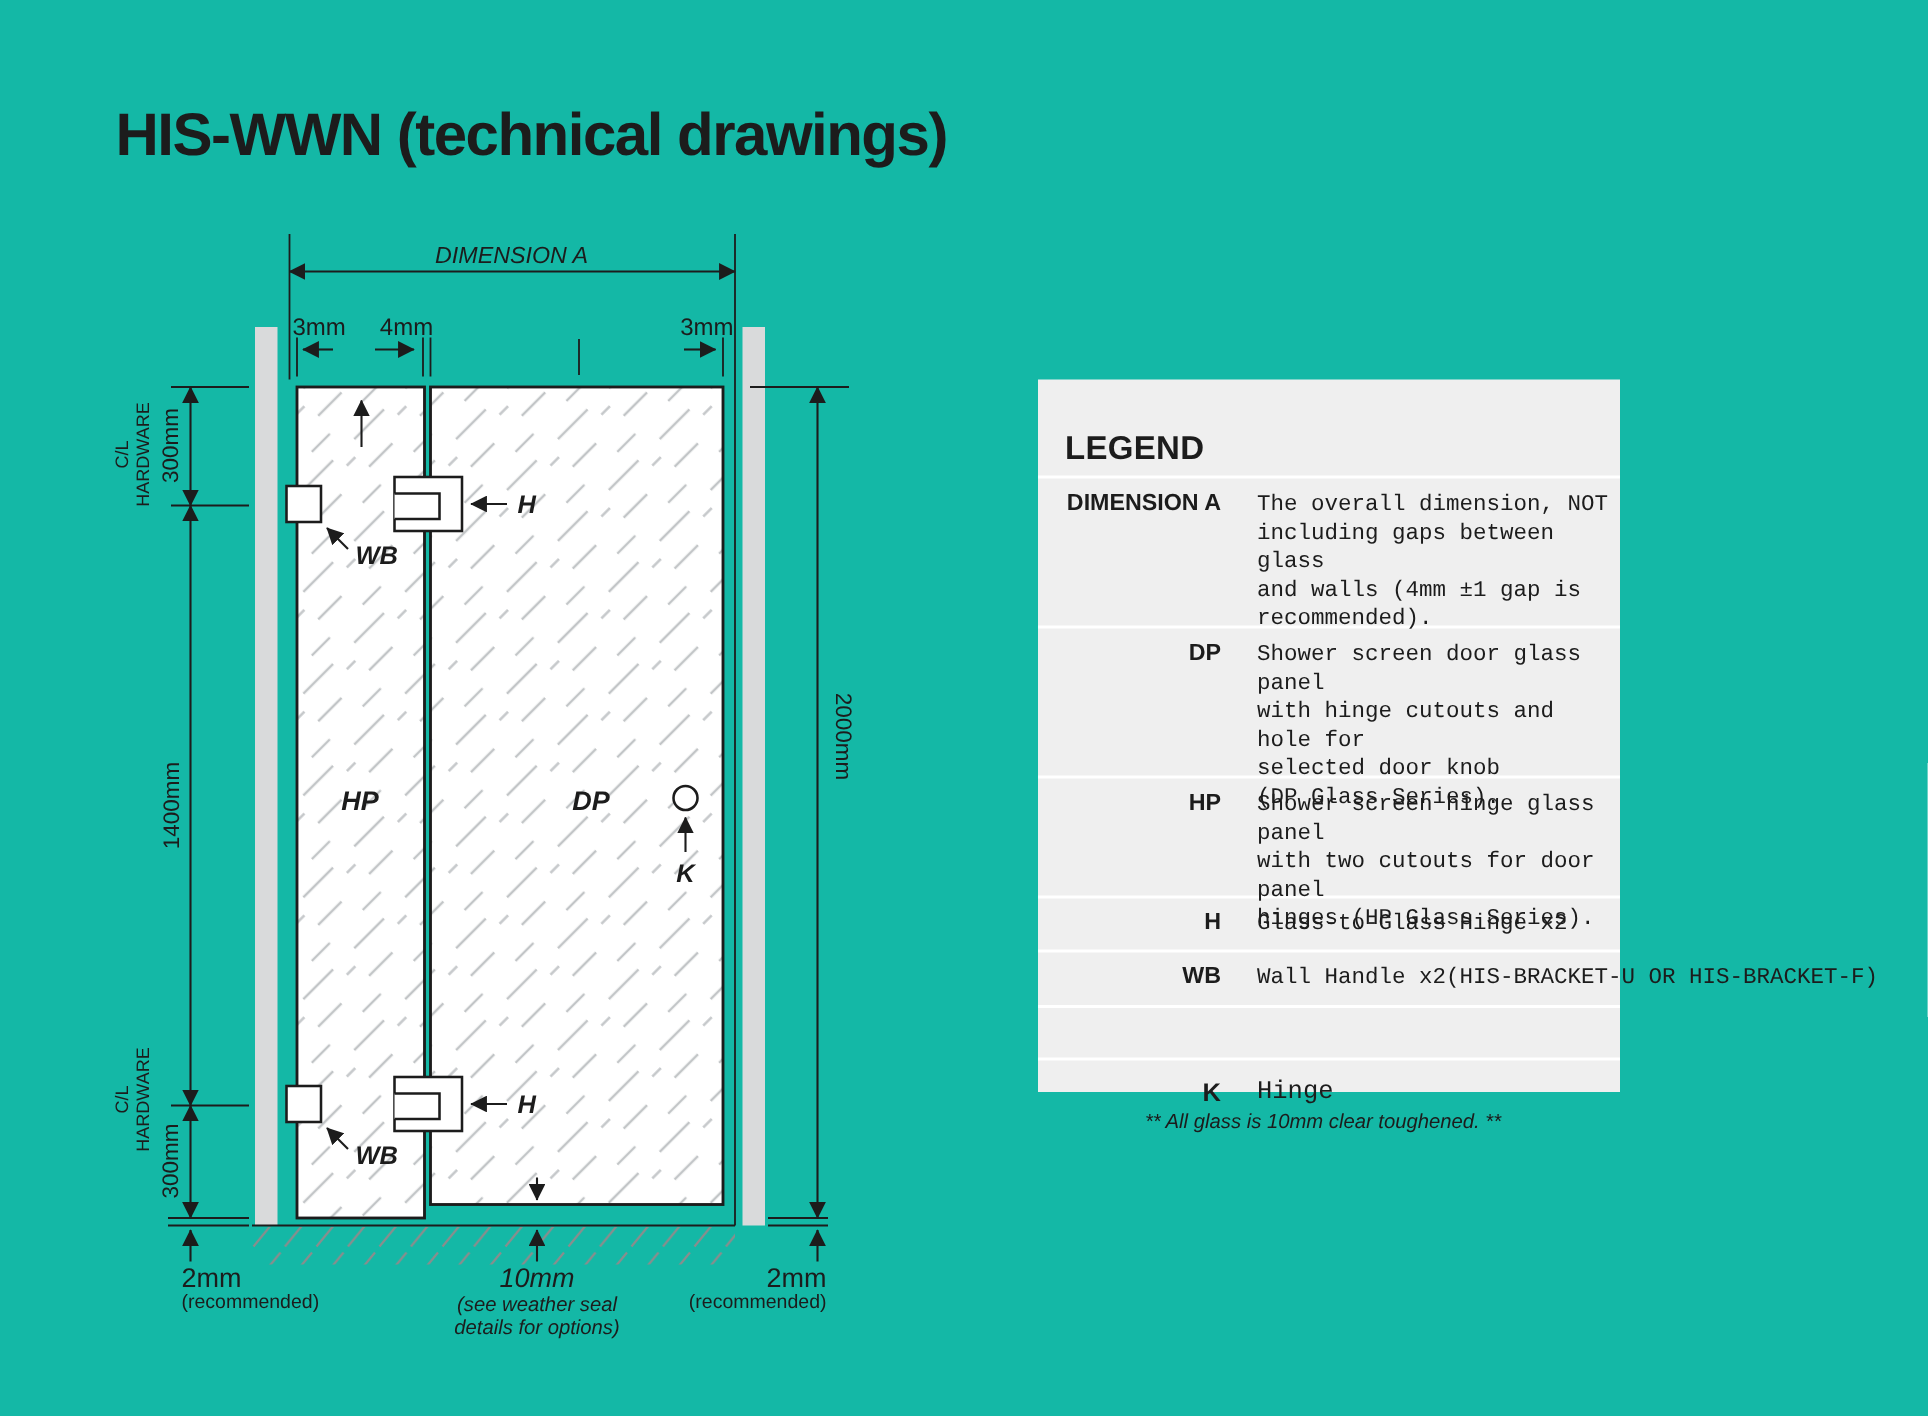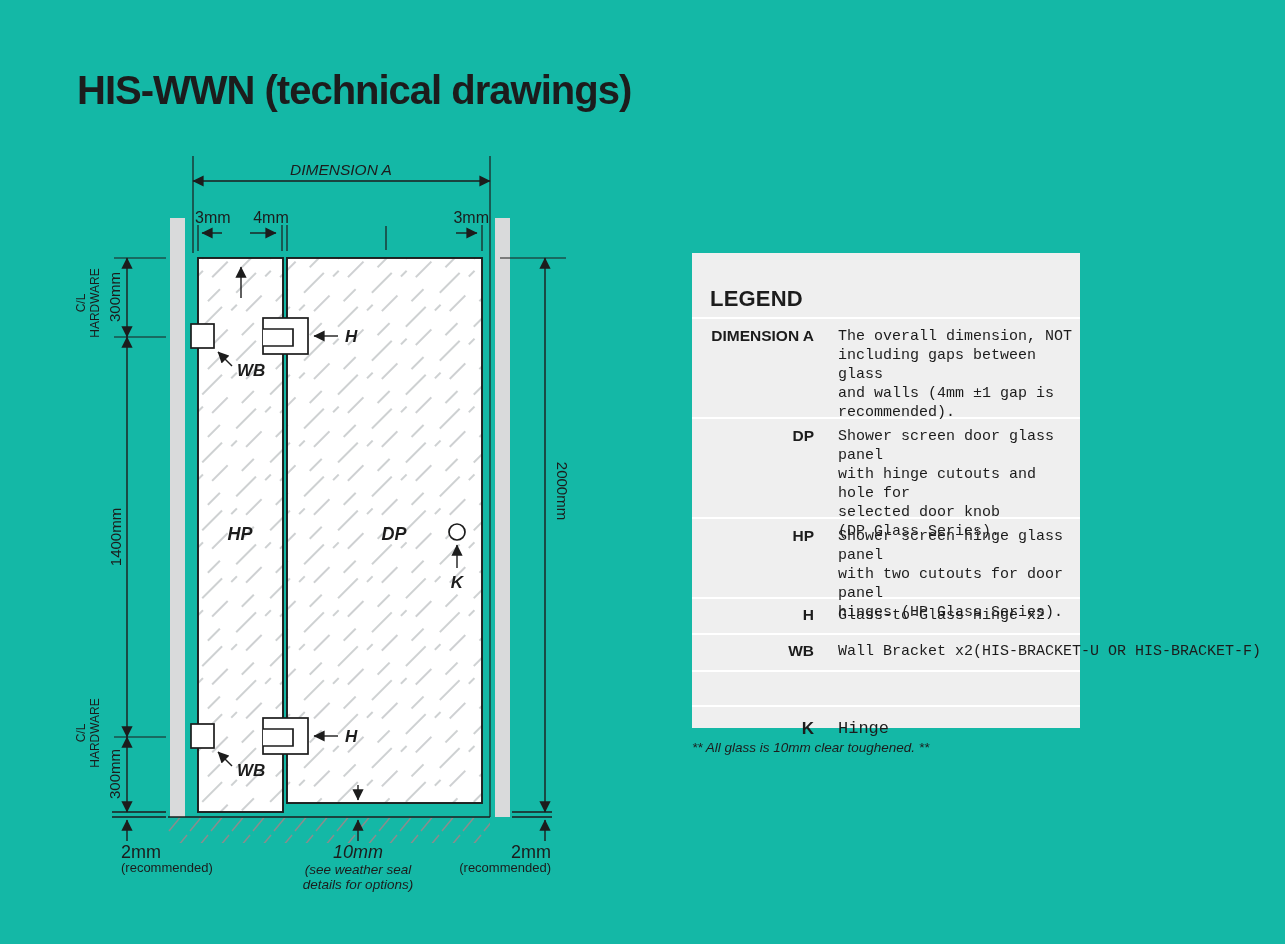--- a/index.html
+++ b/index.html
@@ -33,21 +33,21 @@
         box-sizing:border-box;border-top:2px solid #ffffff;padding-top:8px;}
   .lrow .term{font-size:15.5px;font-weight:bold;text-align:right;}
   .lrow .desc{font-size:15px;line-height:19px;white-space:pre-line;font-family:Liberation Mono, monospace;}
   .r1{height:100px;}.r2{height:100px;}.r3{height:80px;}
   .r4{height:36px;padding-top:7px;}
   .r5{height:37px;padding-top:7px;}
   .r6{height:35px;}
   .r7{height:43px;padding-top:12px;}
   .r5 .desc{white-space:nowrap;}
   .r7 .term,.r7 .desc{font-size:17px;line-height:19px;}
-  .footnote{position:absolute;left:692px;top:740px;width:380px;text-align:left;
+  .footnote{position:absolute;left:692px;top:740px;width:380px;text-align:center;
           font-size:13.5px;font-style:italic;}
 </style>
 </head>
 <body>
 
 <div class="page">
 
   <div class="page-title">HIS-WWN (technical drawings)</div>
 
   <svg width="1285" height="944" viewBox="0 0 1285 944">
@@ -215,21 +215,21 @@
       <div class="desc">Shower screen hinge glass panel
 with two cutouts for door panel
 hinges (HP Glass Series).</div>
     </div>
     <div class="lrow r4">
       <div class="term">H</div>
       <div class="desc">Glass-to-Glass Hinge x2</div>
     </div>
     <div class="lrow r5">
       <div class="term">WB</div>
-      <div class="desc">Wall Bracket x2(HIS-BRACKET-U OR HIS-BRACKET-F)</div>
+      <div class="desc">Wall Handle x2(HIS-BRACKET-U OR HIS-BRACKET-F)</div>
     </div>
     <div class="lrow r6">
       <div class="term"></div>
       <div class="desc"></div>
     </div>
     <div class="lrow r7">
       <div class="term">K</div>
       <div class="desc">Hinge</div>
     </div>
   </div>

